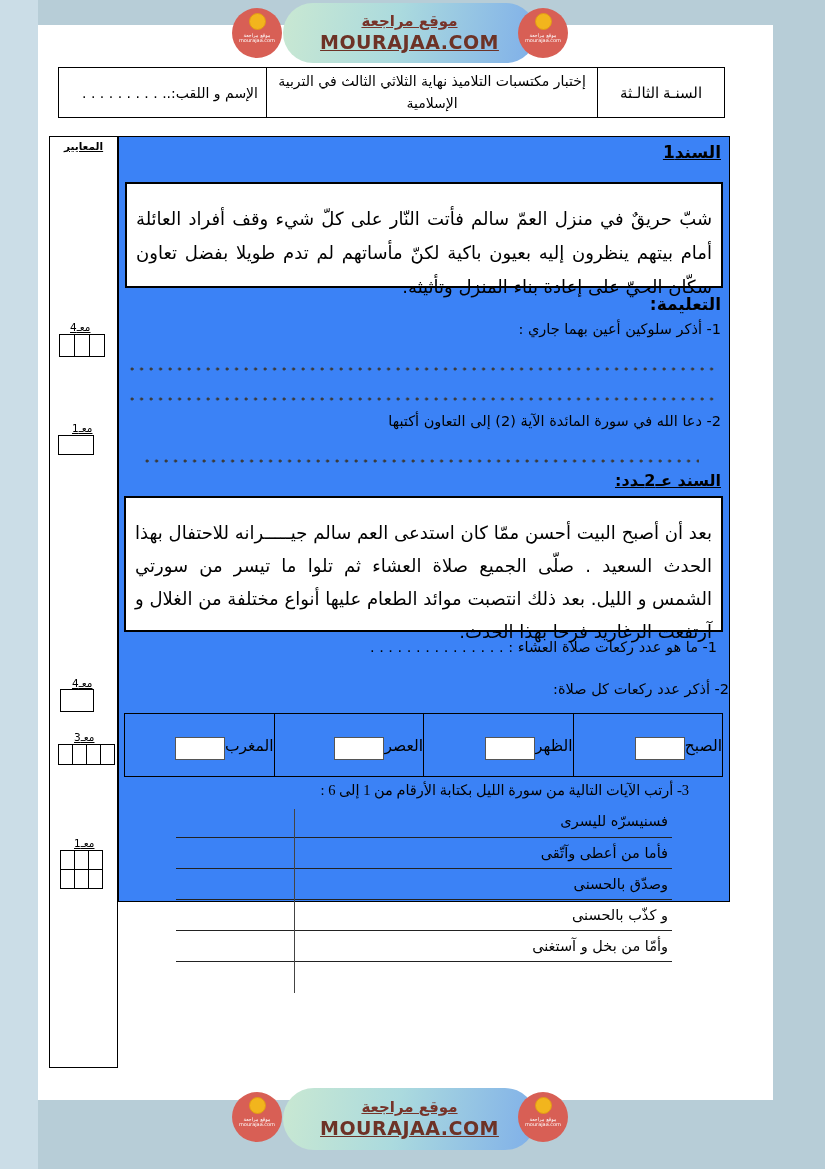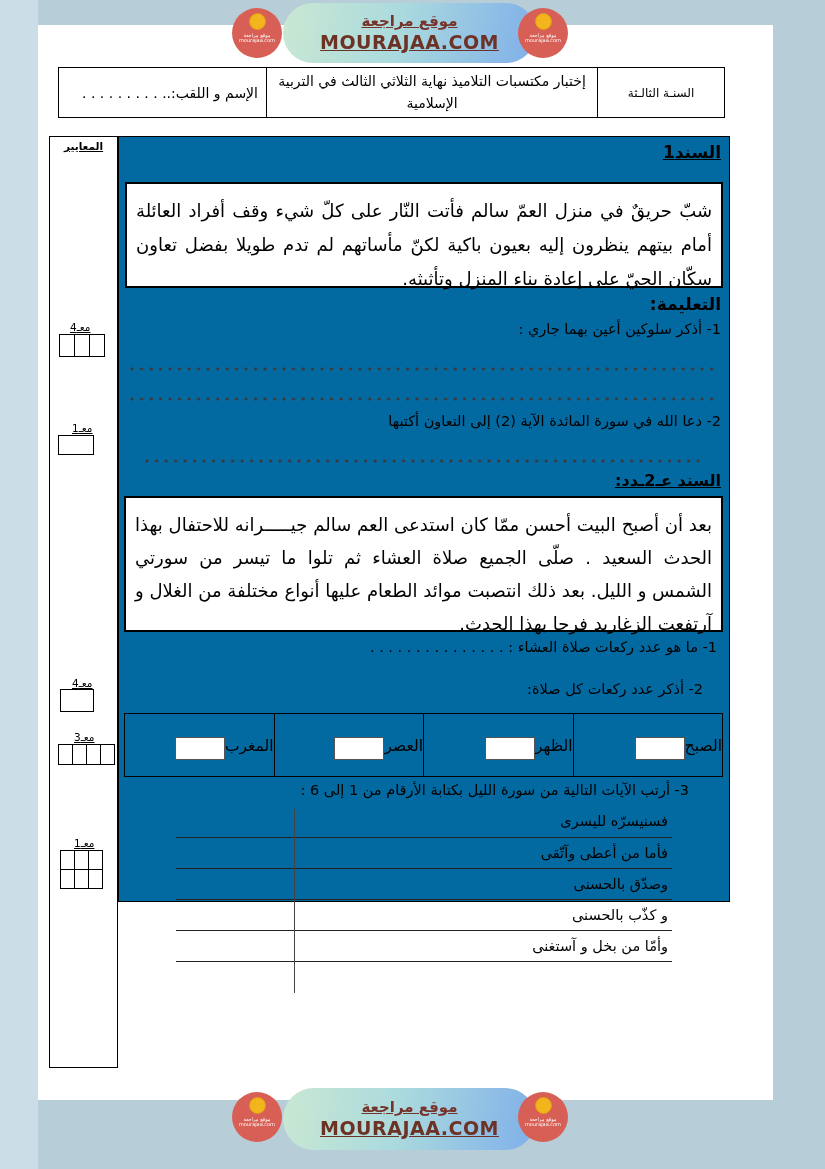--- a/index.html
+++ b/index.html
@@ -19,36 +19,36 @@
          display:flex;flex-direction:column;align-items:center;padding-top:5px;}
   .badge-dot{width:17px;height:17px;border-radius:50%;background:#f2b51d;border:1px solid #e29a16;}
   .badge-ar{font-size:5px;color:#fff;margin-top:2px;line-height:1.2;}
   .badge-dom{font-size:5px;color:#fff;line-height:1.1;}
 
   
   .htable{position:absolute;left:58px;top:67px;width:667px;height:51px;border:1px solid #000;
           display:flex;background:#fff;}
   .hcell{border-left:1px solid #000;height:100%;display:flex;align-items:center;}
   .hcell:last-child{border-left:0;}
-  .cell-year{width:127px;font-size:12px;justify-content:center;}
+  .cell-year{width:127px;font-size:15px;justify-content:center;font-family:Liberation Serif, serif;}
   .cell-title{width:331px;font-size:14px;text-align:center;justify-content:center;padding:2px 6px;line-height:1.55;}
   .cell-name{flex:1;font-size:14px;padding:0 8px;}
 
   
   .criteria{position:absolute;left:49px;top:136px;width:69px;height:932px;border:1px solid #000;background:#fff;}
   .crit-title{position:absolute;top:3px;left:0;width:100%;text-align:center;font-size:10.5px;font-weight:bold;text-decoration:underline;}
   .crit-label{position:absolute;font-size:10.5px;text-decoration:underline;}
   .cgrid{position:absolute;display:flex;flex-wrap:wrap;}
   .cc{border:1px solid #000;margin-left:-1px;margin-top:-1px;background:#fff;}
 
   
-  .main{position:absolute;left:118px;top:136px;width:612px;height:766px;border:1px solid #000;background:#0369a1;}
+  .main{position:absolute;left:118px;top:136px;width:612px;height:766px;border:1px solid #000;background:#3b82f6;}
   .abs{position:absolute;}
   .h-sanad{font-size:17px;font-weight:bold;text-decoration:underline;}
-  .passage{border:2px solid #000;font-size:18px;line-height:34px;text-align:justify;padding:10px 9px;background:#fff;}
+  .passage{border:2px solid #000;font-size:18px;line-height:34px;text-align:justify;padding:18px 9px;background:#fff;}
   .instr{font-size:17px;font-weight:bold;}
   .q{font-size:14.5px;}
   .dots{height:7px;background-image:radial-gradient(circle at 3px 4px,#3a3a3a 1.3px,transparent 1.8px);
         background-size:9.5px 7px;background-repeat:repeat-x;}
 
   .ptable{border:1px solid #000;display:flex;height:64px;}
   .pcell{flex:1;border-left:1px solid #000;display:flex;flex-direction:row;align-items:center;padding-top:3px;}
   .pcell:last-child{border-left:0;}
   .pname{font-size:15.5px;line-height:1.4;}
   .pbox{width:50px;height:23px;border:1.5px solid #555;margin-top:3px;background:#fff;}
@@ -139,42 +139,42 @@
     <div class="abs dots" style="top:258px;right:10px;left:10px;"></div>
 
     <div class="abs q" style="top:276px;right:8px;">2- دعا الله في سورة المائدة الآية (2)  إلى التعاون أكتبها</div>
     <div class="abs dots" style="top:320px;right:30px;left:25px;"></div>
 
     <div class="abs h-sanad" style="top:334px;right:8px;font-size:16px;">السند عـ2ـدد:</div>
 
     <div class="abs passage" style="top:359px;right:6px;left:5px;height:136px;line-height:33px;">بعد أن أصبح البيت أحسن ممّا كان استدعى العم سالم جيـــــرانه للاحتفال بهذا الحدث السعيد . صلّى الجميع صلاة العشاء ثم تلوا ما تيسر من سورتي الشمس و الليل. بعد ذلك انتصبت موائد الطعام عليها أنواع مختلفة من الغلال و آرتفعت الزغاريد فرحا بهذا الحدث.</div>
 
     <div class="abs q" style="top:502px;right:12px;">1- ما هو عدد ركعات صلاة العشاء : . . . . . . . . . . . . . . .</div>
-    <div class="abs q" style="top:544px;right:26px;">2- أذكر عدد ركعات كل صلاة:</div>
+    <div class="abs q" style="top:544px;right:0;">2- أذكر عدد ركعات كل صلاة:</div>
 
     <div class="abs ptable" style="top:576px;right:6px;left:5px;">
       <div class="pcell">
         <div class="pname">الصبح</div>
         <div class="pbox"></div>
       </div>
       <div class="pcell">
         <div class="pname">الظهر</div>
         <div class="pbox"></div>
       </div>
       <div class="pcell">
         <div class="pname">العصر</div>
         <div class="pbox"></div>
       </div>
       <div class="pcell">
         <div class="pname">المغرب</div>
         <div class="pbox"></div>
       </div>
     </div>
 
-    <div class="abs q" style="top:645px;right:40px;">3- أرتب الآيات التالية من سورة الليل بكتابة الأرقام من 1 إلى 6 :</div>
+    <div class="abs q" style="top:645px;right:40px;font-family:Liberation Serif, serif;">3- أرتب الآيات التالية من سورة الليل بكتابة الأرقام من 1 إلى 6 :</div>
 
     <div class="abs" style="top:668px;left:57px;width:496px;">
       <div class="vrow" style="height:33px;">
           <span>فسنيسرّه لليسرى</span>
         </div>
       <div class="vrow">
           <span>فأما من أعطى وآتّقى</span>
         </div>
       <div class="vrow">
           <span>وصدّق بالحسنى</span>

